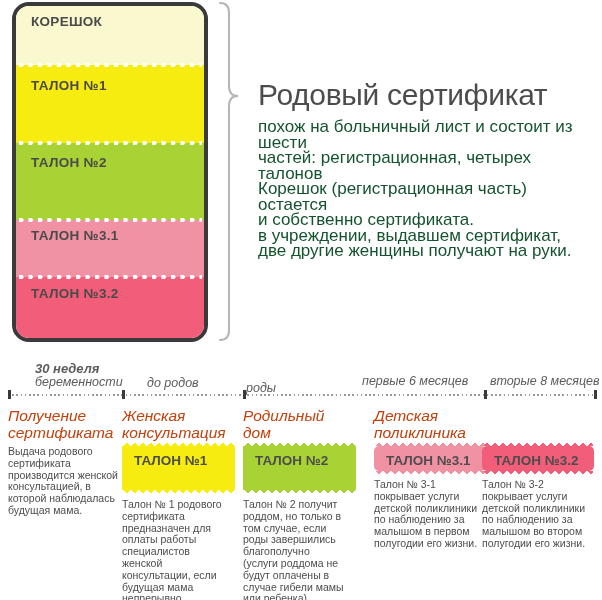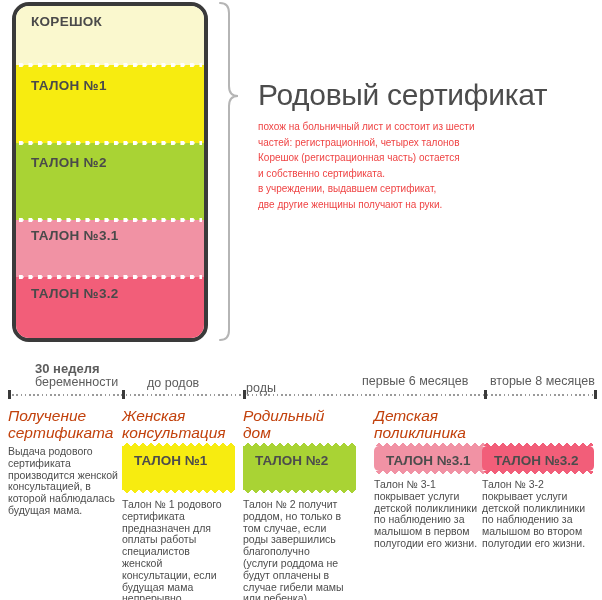--- a/index.html
+++ b/index.html
@@ -25,24 +25,24 @@
   .perf{position:absolute;top:-3px;left:2px;right:2px;height:6px;
         background-image:radial-gradient(circle at 3px 3px,#fff 2.2px,transparent 2.5px);
         background-size:9.5px 6px;background-repeat:repeat-x;}
 
   
   .brace{position:absolute;left:212px;top:0px;}
 
   
   .intro{position:absolute;left:258px;top:80px;width:330px;}
   .intro h1{margin:0;font-size:30px;font-weight:400;color:#4c4c4c;letter-spacing:-0.3px;line-height:1.0;}
-  .desc{margin-top:9px;font-size:10px;line-height:15.5px;color:#ef4444;}
+  .desc{margin-top:9px;font-size:17px;line-height:15.5px;color:#14532d;}
 
   
-  .tl-label{position:absolute;color:#5c5c5c;font-size:12.5px;line-height:13.5px;}
+  .tl-label{position:absolute;font-style:italic;color:#5c5c5c;font-size:12.5px;line-height:13.5px;}
   .tl-start{left:35px;top:362px;}
   .tl-start .l1{font-weight:bold;font-size:13px;}
   .tl-p1{left:147px;top:377px;}
   .tl-p2{left:246px;top:382px;}
   .tl-p3{left:362px;top:375px;}
   .tl-p4{left:490px;top:375px;}
   .tl-line{position:absolute;left:8px;top:394px;width:589px;height:2px;
            background-image:repeating-linear-gradient(90deg,#9a9a9a 0 1.6px,transparent 1.6px 4.2px);}
   .tick{position:absolute;top:390px;width:3px;height:9px;background:#3a3a3a;}
   .tick.t1{left:8px;} .tick.t2{left:122px;} .tick.t3{left:243px;} .tick.t4{left:484px;} .tick.t5{left:594px;}
@@ -104,21 +104,21 @@
   </div>
 
   <svg class="brace" width="32" height="346" viewBox="0 0 32 346">
     <path d="M8,3 Q17,3 17,13 L17,86 Q17,96 26,96 Q17,96 17,106 L17,330 Q17,340 8,340" fill="none" stroke="#b5b5b5" stroke-width="2" stroke-linecap="round"></path>
   </svg>
 
   <div class="intro">
     <h1>Родовый сертификат</h1>
     <div class="desc">
       <div>похож на больничный лист и состоит из шести</div>
-      <div>частей: регистрационной, четырех талонов</div>
+      <div>частей: регистрационная, четырех талонов</div>
       <div>Корешок (регистрационная часть) остается</div>
       <div>и собственно сертификата.</div>
       <div>в учреждении, выдавшем сертификат,</div>
       <div>две другие женщины получают на руки.</div>
     </div>
   </div>
 
   <div class="tl-label tl-start">
     <div class="l1">30 неделя</div>
     <div>беременности</div>

